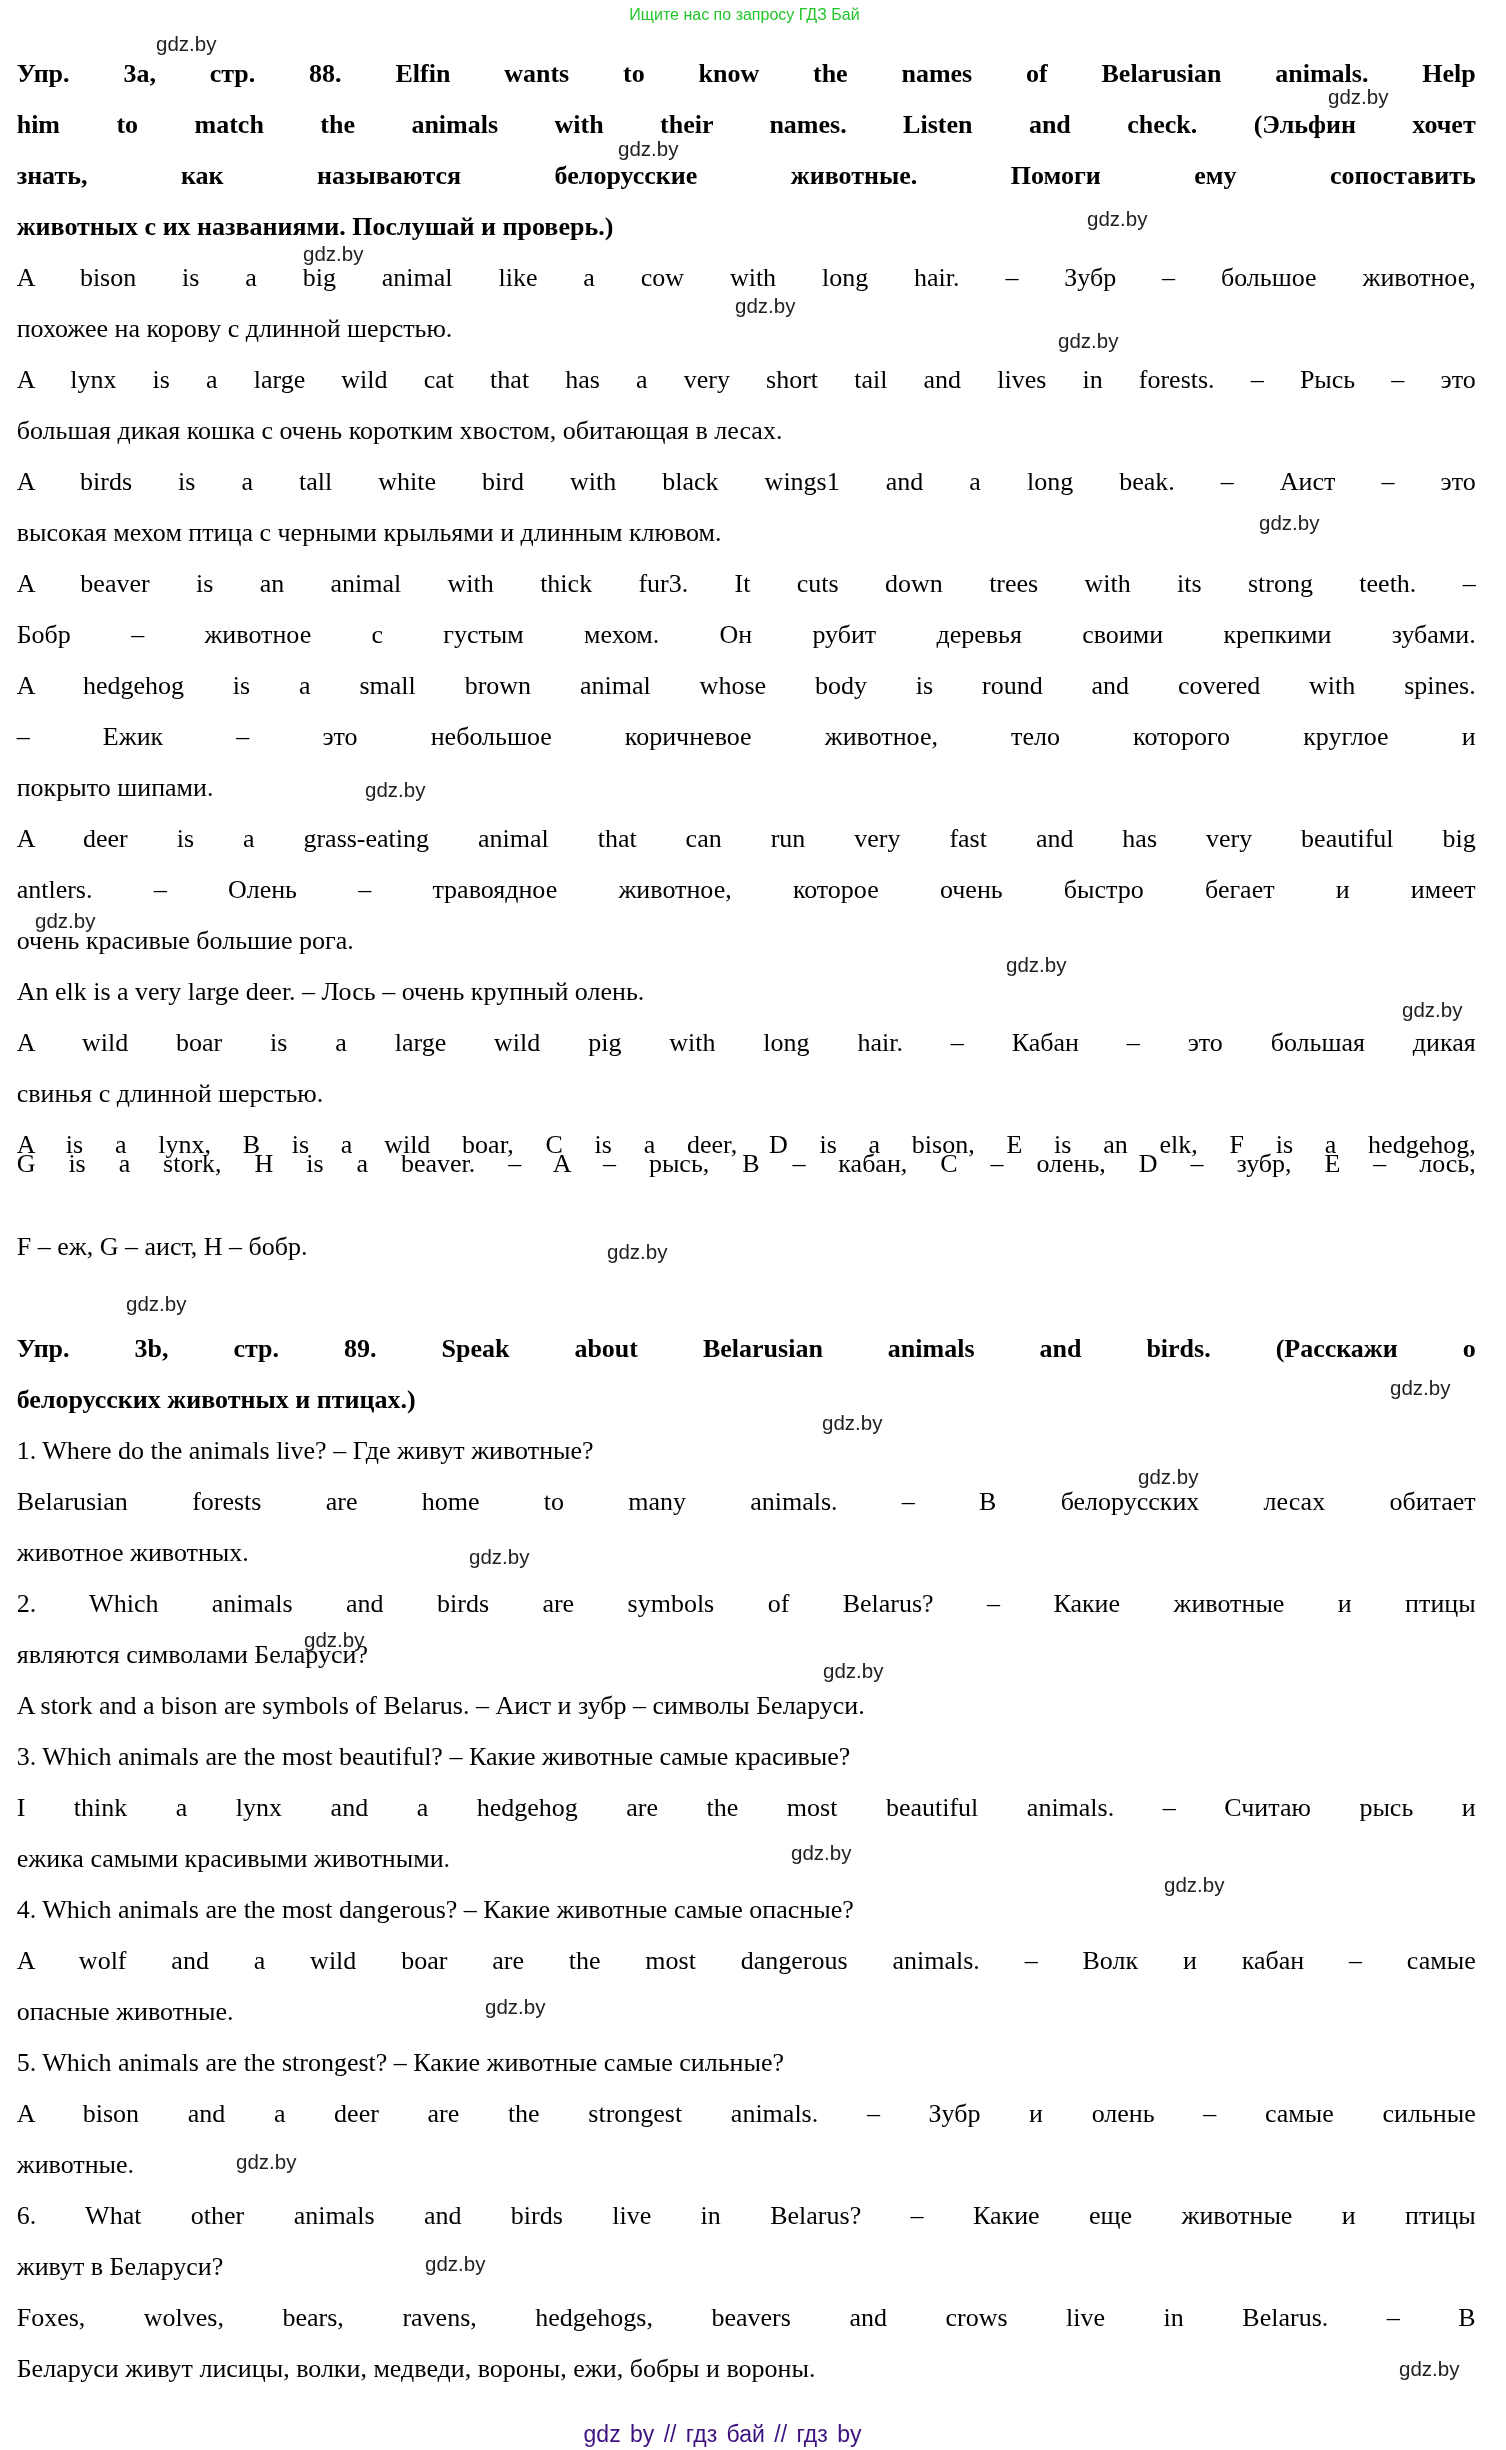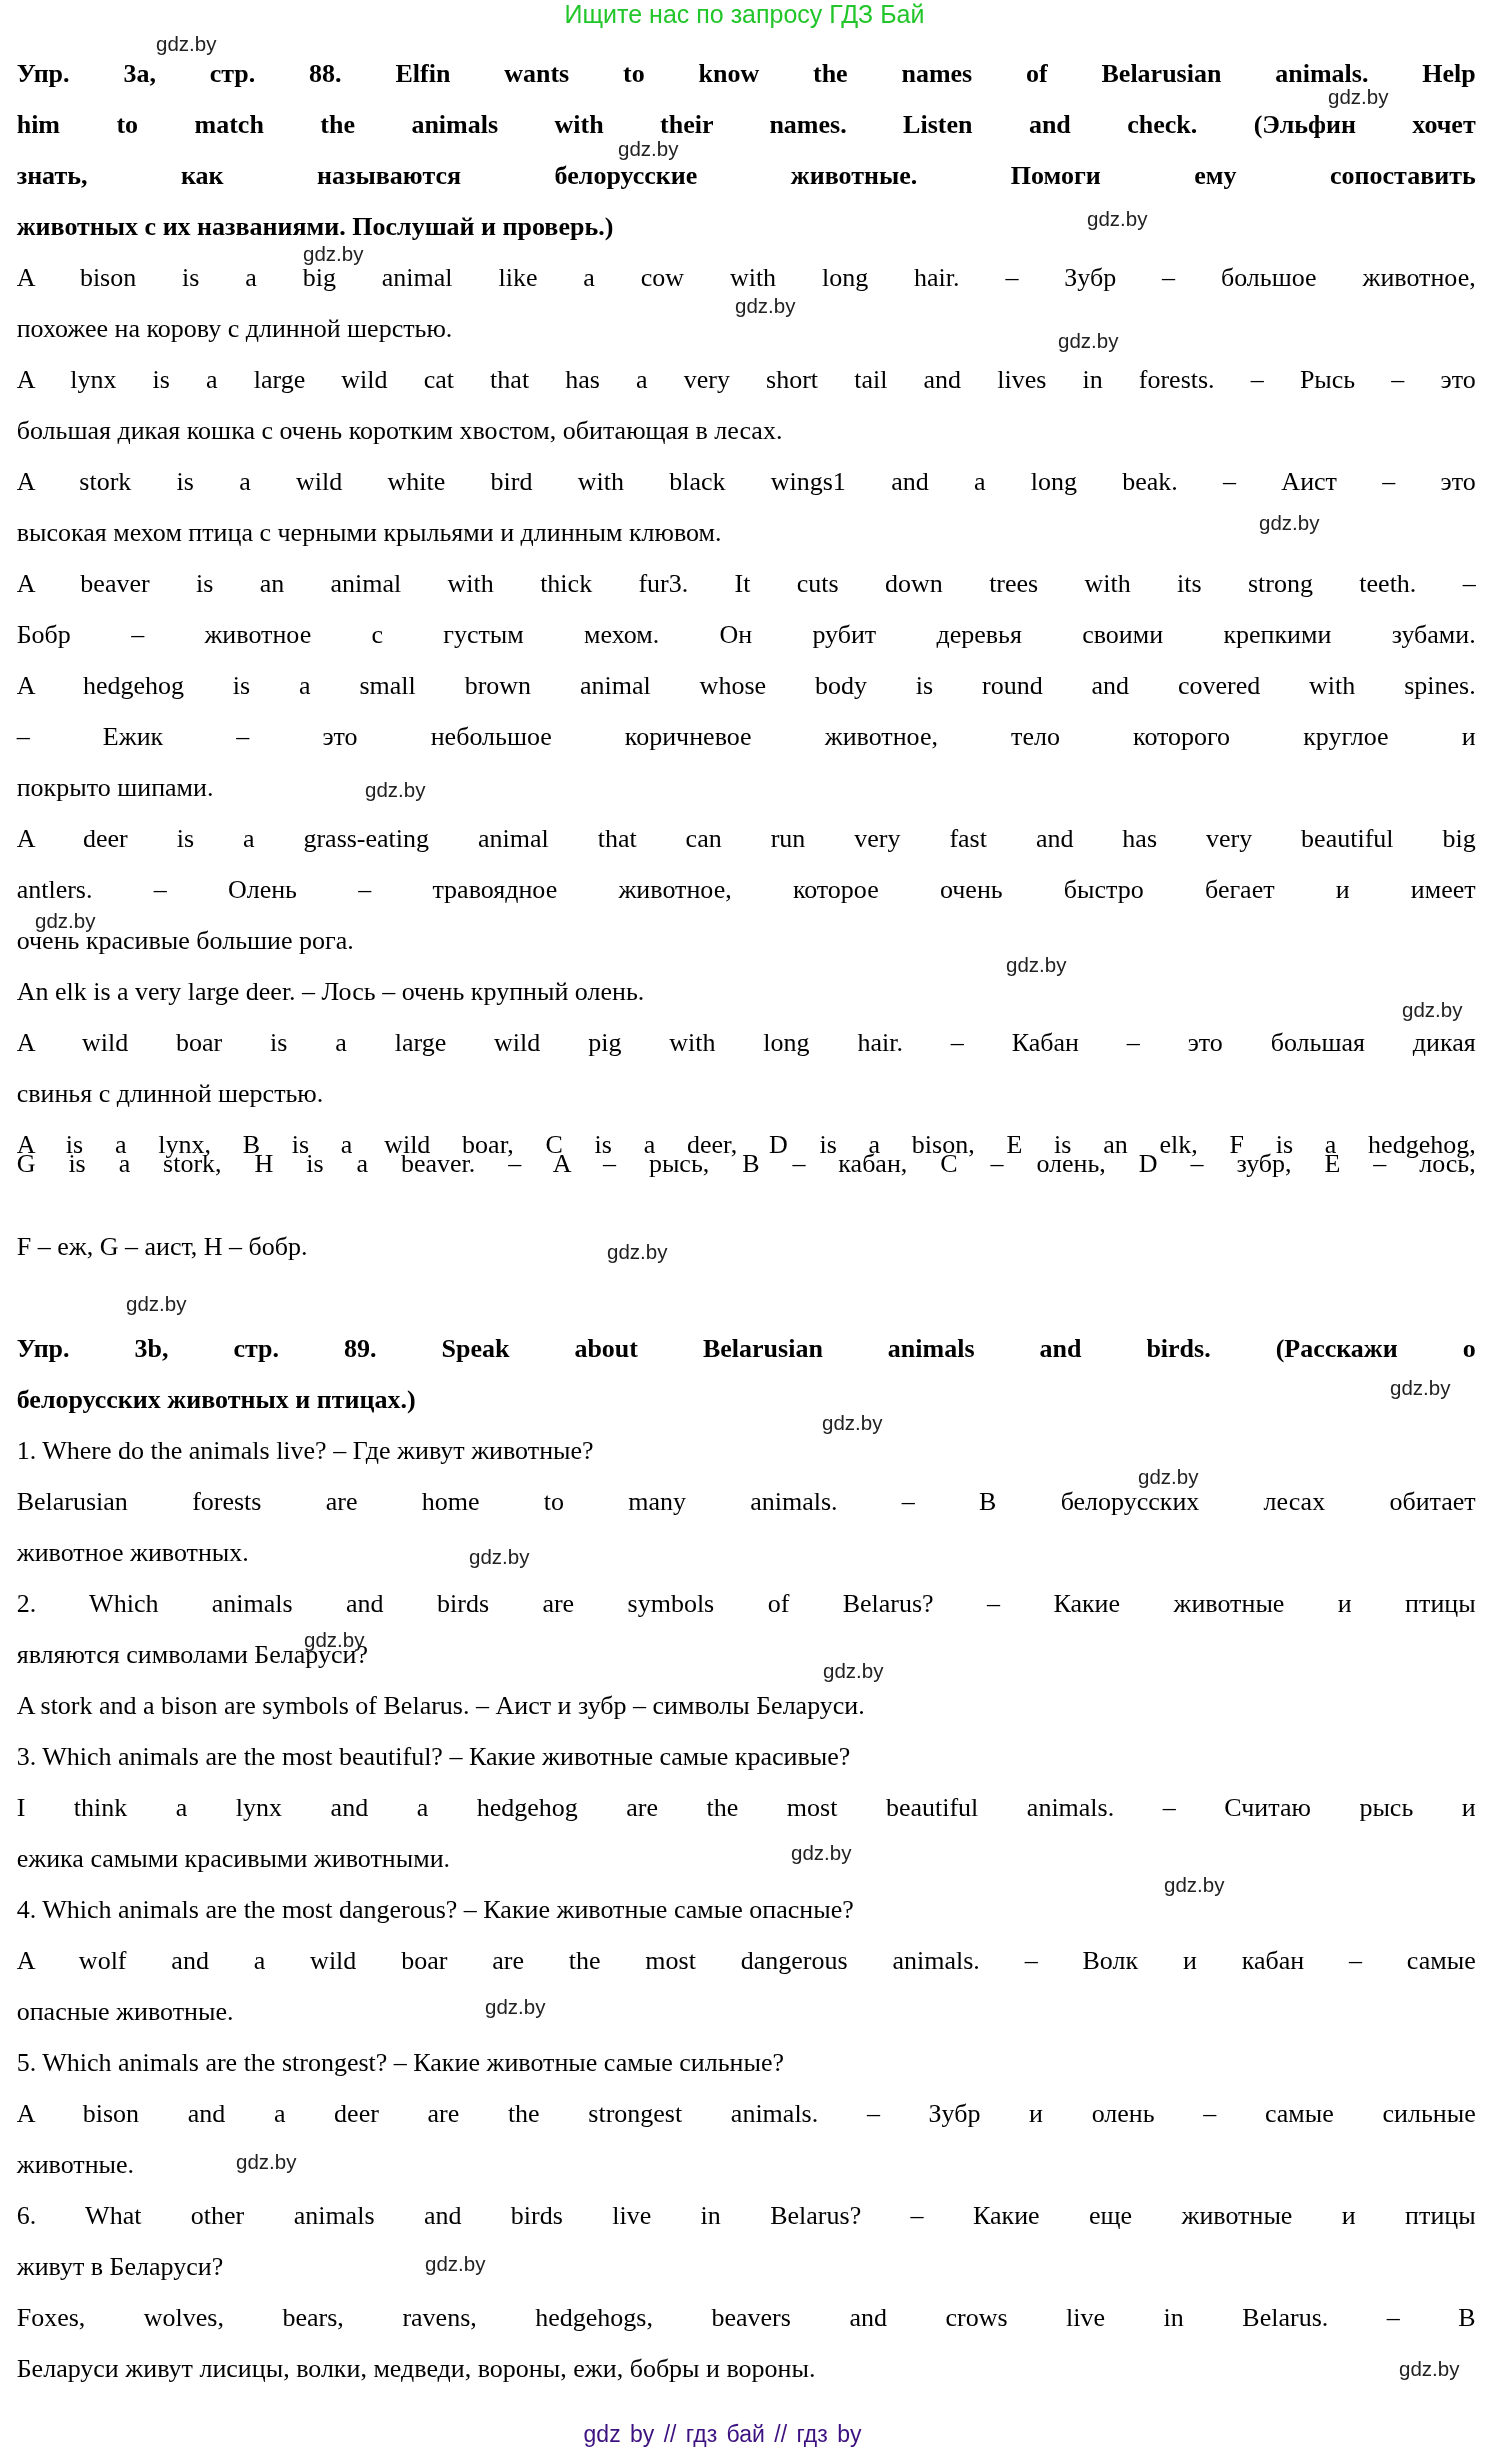--- a/index.html
+++ b/index.html
@@ -1,20 +1,20 @@
 <!DOCTYPE html>
 <html style="font-size:12px"><head>
   <meta charset="utf-8">
   <style>
     html, body { margin: 0; padding: 0; background: #ffffff; }
     body { width: 1507px; height: 2450px; position: relative; overflow: hidden; }
     .header-banner {
       position: absolute; left: 0; top: 0; width: 1489px; height: 30px;
       text-align: center; color: #22c52a;
-      font-family: "Liberation Sans", sans-serif; font-size: 25px; line-height: 29px;
+      font-family: "Liberation Sans", sans-serif; font-size: 16px; line-height: 29px;
     }
     .footer-banner {
       position: absolute; left: 0; top: 2420px; width: 1445px; height: 30px;
       text-align: center; color: #3d1280;
       font-family: "Liberation Sans", sans-serif; font-size: 23px; line-height: 29px;
       word-spacing: 3px;
     }
     .line {
       position: absolute; left: 16.7px; width: 1459px;
       font-family: "Liberation Serif", serif; font-size: 26px; line-height: 47px;
@@ -35,21 +35,21 @@
 
 <div class="line bold" style="top:50px">Упр. 3a, стр. 88. Elfin wants to know the names of Belarusian animals. Help</div>
 <div class="line bold" style="top:101px">him to match the animals with their names. Listen and check. (Эльфин хочет</div>
 <div class="line bold" style="top:152px">знать, как называются белорусские животные. Помоги ему сопоставить</div>
 <div class="line bold last" style="top:203px">животных с их названиями. Послушай и проверь.)</div>
 
 <div class="line" style="top:254px">A bison is a big animal like a cow with long hair. – Зубр – большое животное,</div>
 <div class="line last" style="top:305px">похожее на корову с длинной шерстью.</div>
 <div class="line" style="top:356px">A lynx is a large wild cat that has a very short tail and lives in forests. – Рысь – это</div>
 <div class="line last" style="top:407px">большая дикая кошка с очень коротким хвостом, обитающая в лесах.</div>
-<div class="line" style="top:458px">A stork is a wild white bird with black wings1 and a long beak. – Аист – это</div>
+<div class="line" style="top:458px">A birds is a tall white bird with black wings1 and a long beak. – Аист – это</div>
 <div class="line last" style="top:509px">высокая мехом птица с черными крыльями и длинным клювом.</div>
 <div class="line" style="top:560px">A beaver is an animal with thick fur3. It cuts down trees with its strong teeth. –</div>
 <div class="line" style="top:611px">Бобр – животное с густым мехом. Он рубит деревья своими крепкими зубами.</div>
 <div class="line" style="top:662px">A hedgehog is a small brown animal whose body is round and covered with spines.</div>
 <div class="line" style="top:713px">– Ежик – это небольшое коричневое животное, тело которого круглое и</div>
 <div class="line last" style="top:764px">покрыто шипами.</div>
 <div class="line" style="top:815px">A deer is a grass-eating animal that can run very fast and has very beautiful big</div>
 <div class="line" style="top:866px">antlers. – Олень – травоядное животное, которое очень быстро бегает и имеет</div>
 <div class="line last" style="top:917px">очень красивые большие рога.</div>
 <div class="line last" style="top:968px">An elk is a very large deer. – Лось – очень крупный олень.</div>

